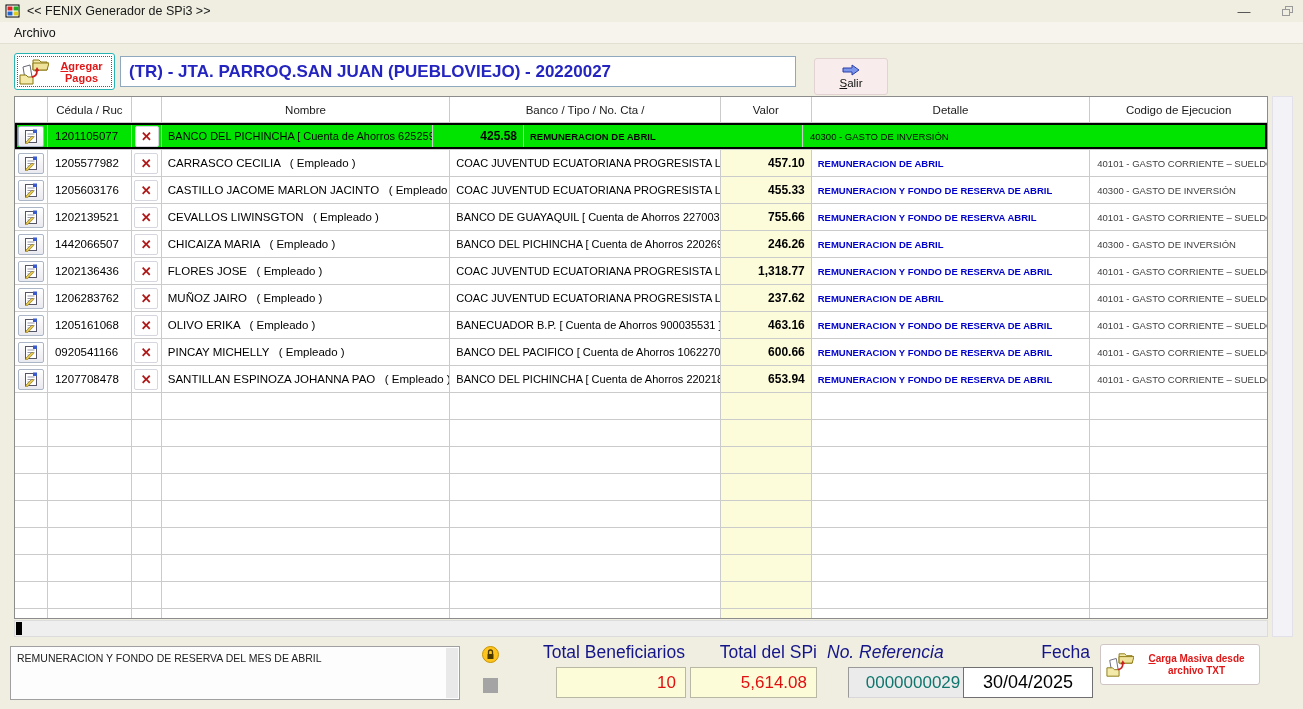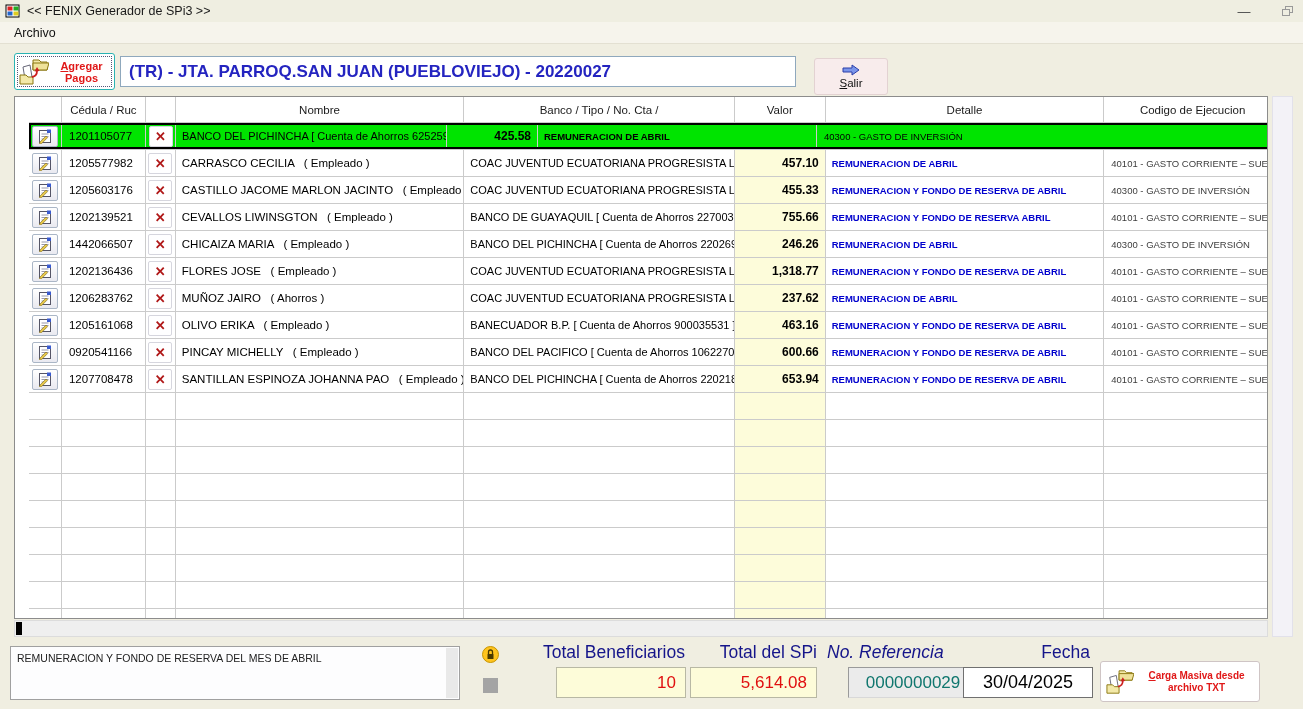--- a/index.html
+++ b/index.html
@@ -18,21 +18,21 @@
 
   
   .btn-agregar { position:absolute; left:14px; top:53px; width:101px; height:37px; background:#fff; border:1px solid #2ab3b3; border-radius:3px; outline:1px dotted #557; outline-offset:-4px; display:flex; align-items:center; gap:4px; padding:2px 4px; cursor:pointer; }
   .btn-agregar .lbl { color:#e01818; font-weight:bold; font-size:11px; line-height:12px; text-align:center; flex:1; }
   .entity-input { position:absolute; left:120px; top:56px; width:676px; height:31px; border:1px solid #8fa8bd; background:#fff; font-family:"Liberation Sans",sans-serif; font-size:17px; font-weight:bold; color:#2424c0; padding:0 8px; }
   .btn-salir { position:absolute; left:814px; top:58px; width:74px; height:37px; background:#f8ecec; border:1px solid #e3d2d2; border-radius:3px; display:flex; flex-direction:column; align-items:center; justify-content:center; cursor:pointer; }
   .btn-salir .lbl { font-size:11.5px; color:#111; margin-top:1px; }
   .u1 u { text-decoration:underline; }
 
   
-  .grid { position:absolute; left:14px; top:96px; width:1254px; height:523px; background:#fff; border:1px solid #8c8c8c; overflow:hidden;padding-left:14px; }
+  .grid { position:absolute; left:14px; top:96px; width:1254px; height:523px; background:#fff; border:1px solid #8c8c8c; overflow:hidden; }
   .grow { display:flex; width:1252px; height:27px; border-bottom:1px solid #cbcbcb; position:relative; background:#fff; }
   .ghead { height:26px; }
   .gc { height:100%; border-right:1px solid #cbcbcb; overflow:hidden; white-space:pre; display:flex; align-items:center; font-size:11.5px; color:#000; }
   .ghead .gc { justify-content:center; color:#1a1a1a; }
   .c0 { width:33px; justify-content:center; }
   .c1 { width:84px; padding-left:7px; }
   .c2 { width:30px; justify-content:center; }
   .c3 { width:289px; padding-left:6px; }
   .c4 { width:271px; padding-left:6px; font-size:11px; }
   .c5 { width:91px; justify-content:flex-end; padding-right:6px; font-weight:bold; font-size:12px; background:#fdfcda; }
@@ -60,21 +60,21 @@
   .f-label { position:absolute; top:642px; height:20px; font-size:17.5px; color:#15158a; white-space:nowrap; }
   .lbl-benef { left:510px; width:175px; text-align:right; }
   .lbl-spi   { left:690px; width:127px; text-align:right; }
   .lbl-ref   { left:827px; width:140px; text-align:left;font-style:italic; }
   .lbl-fecha { left:963px; width:127px; text-align:right; }
   .f-field { position:absolute; top:667px; height:31px; font-size:17px; display:flex; align-items:center; }
   .fld-benef { left:556px; width:130px; background:#fdfcd9; border:1px solid #b8b8a4; color:#e01010; justify-content:flex-end; padding-right:9px; }
   .fld-spi   { left:690px; width:127px; background:#fdfcd9; border:1px solid #b8b8a4; color:#e01010; justify-content:flex-end; padding-right:9px; }
   .fld-ref   { left:848px; width:130px; background:#ebebeb; border:1px solid #9a9a9a; border-right-color:#d8d8d8; border-bottom-color:#d8d8d8; color:#0f766e; justify-content:center; }
   .fld-fecha { left:963px; width:130px; background:#fff; border:1px solid #707070; color:#000000; justify-content:center; font-size:18px; }
-  .btn-carga { position:absolute; left:1100px; top:661px; width:160px; height:41px; background:#fff; border:1px solid #cfc5c5; border-radius:3px; display:flex; align-items:center; gap:5px; padding:2px 5px; cursor:pointer; }
+  .btn-carga { position:absolute; left:1100px; top:644px; width:160px; height:41px; background:#fff; border:1px solid #cfc5c5; border-radius:3px; display:flex; align-items:center; gap:5px; padding:2px 5px; cursor:pointer; }
   .btn-carga .lbl { color:#e01818; font-weight:bold; font-size:10px; line-height:11.5px; text-align:center; flex:1; }
 </style>
 </head>
 <body>
 
 <div class="titlebar">
   <svg class="app-icon" viewBox="0 0 16 16">
     <rect x="1" y="2" width="13" height="12" fill="#fff" stroke="#000"></rect>
     <rect x="2.5" y="3.5" width="5" height="4" fill="#d22"></rect>
     <rect x="8.5" y="3.5" width="5" height="4" fill="#2a2"></rect>
@@ -230,21 +230,21 @@
       <div class="gc c0"><div class="mini-btn"><svg width="16" height="15" viewBox="0 0 16 15">
             <rect x="2.5" y="1.5" width="11" height="12" fill="#fff" stroke="#556"></rect>
             <rect x="10" y="0.5" width="4" height="3.5" fill="#3a5bd0"></rect>
             <line x1="4.5" y1="5" x2="11.5" y2="5" stroke="#99a"></line>
             <line x1="4.5" y1="7.5" x2="11.5" y2="7.5" stroke="#99a"></line>
             <line x1="4.5" y1="10" x2="9" y2="10" stroke="#99a"></line>
             <path d="M3 13 l6 -6 1.6 1.6 -6 6 -2.2 .6 z" fill="#e8c84a" stroke="#7a6a20" stroke-width="0.6"></path>
           </svg></div></div>
       <div class="gc c1">1206283762</div>
       <div class="gc c2"><div class="mini-btn del-btn">✕</div></div>
-      <div class="gc c3">MUÑOZ JAIRO   ( Ahorros )</div>
+      <div class="gc c3">MUÑOZ JAIRO   ( Empleado )</div>
       <div class="gc c4">COAC JUVENTUD ECUATORIANA PROGRESISTA LTDA [ C</div>
       <div class="gc c5">237.62</div>
       <div class="gc c6">REMUNERACION DE ABRIL</div>
       <div class="gc c7">40101 - GASTO CORRIENTE – SUELDOS</div>
     </div>
     <div class="grow">
       <div class="gc c0"><div class="mini-btn"><svg width="16" height="15" viewBox="0 0 16 15">
             <rect x="2.5" y="1.5" width="11" height="12" fill="#fff" stroke="#556"></rect>
             <rect x="10" y="0.5" width="4" height="3.5" fill="#3a5bd0"></rect>
             <line x1="4.5" y1="5" x2="11.5" y2="5" stroke="#99a"></line>

